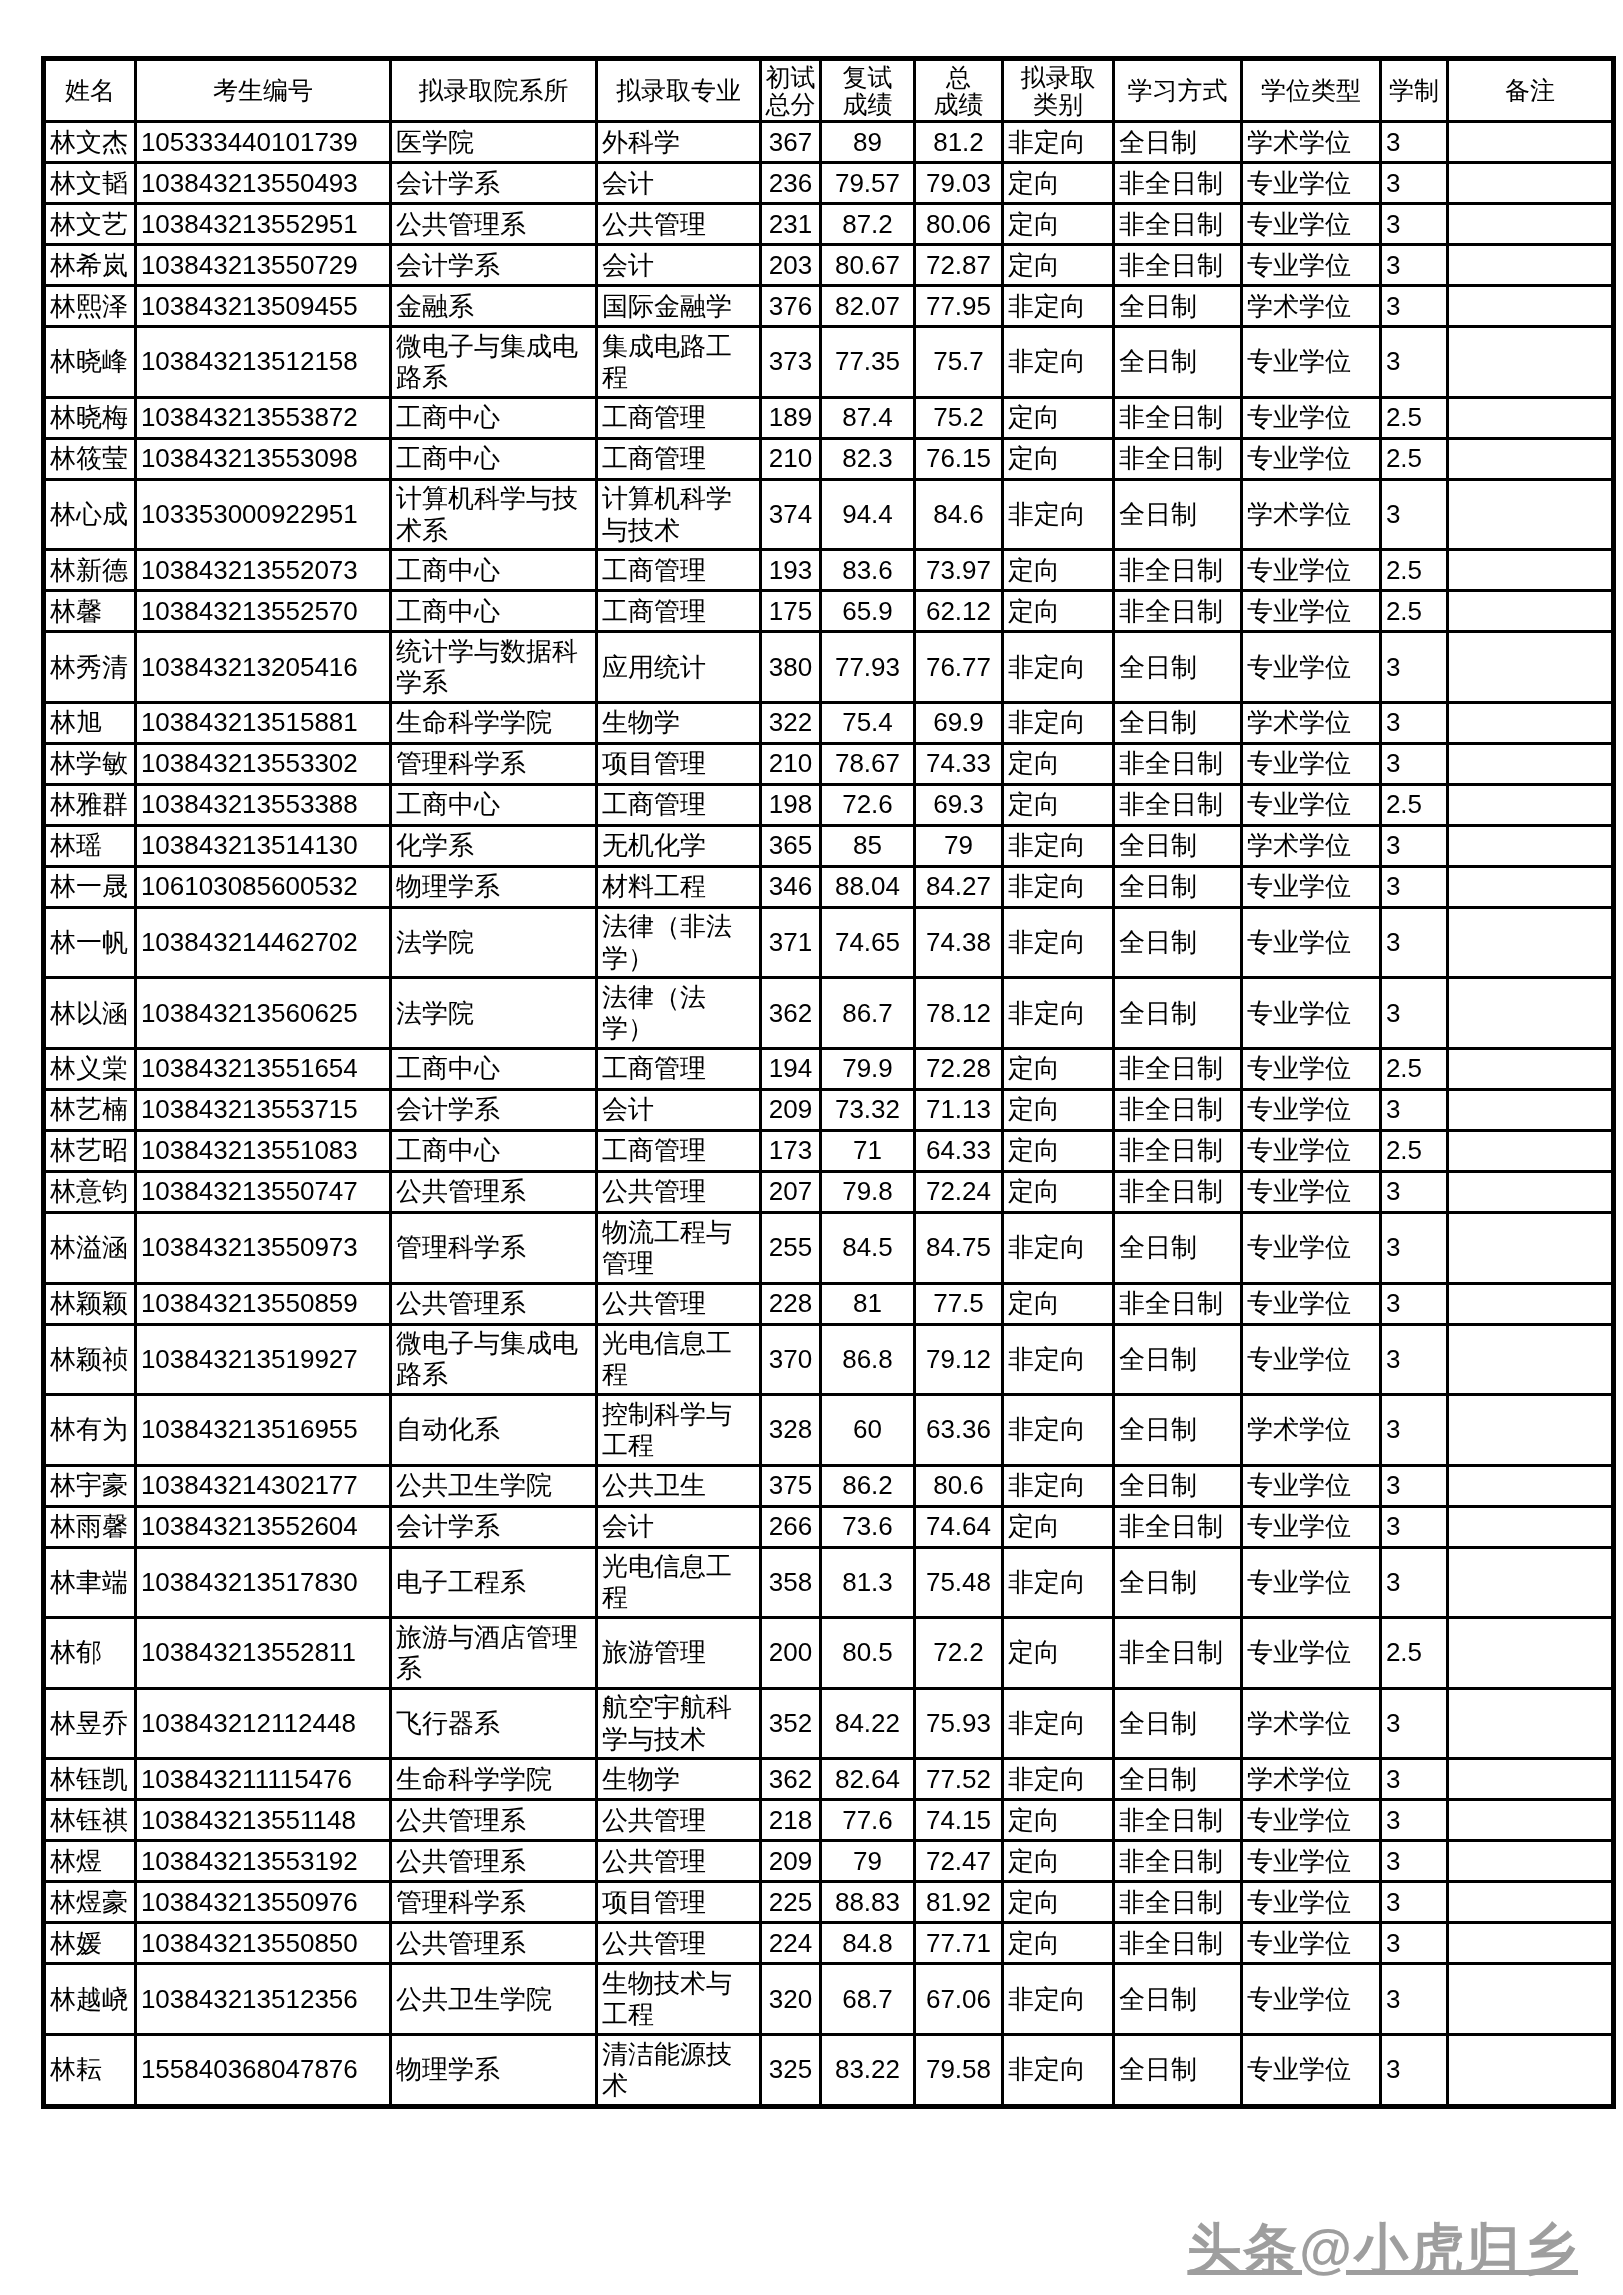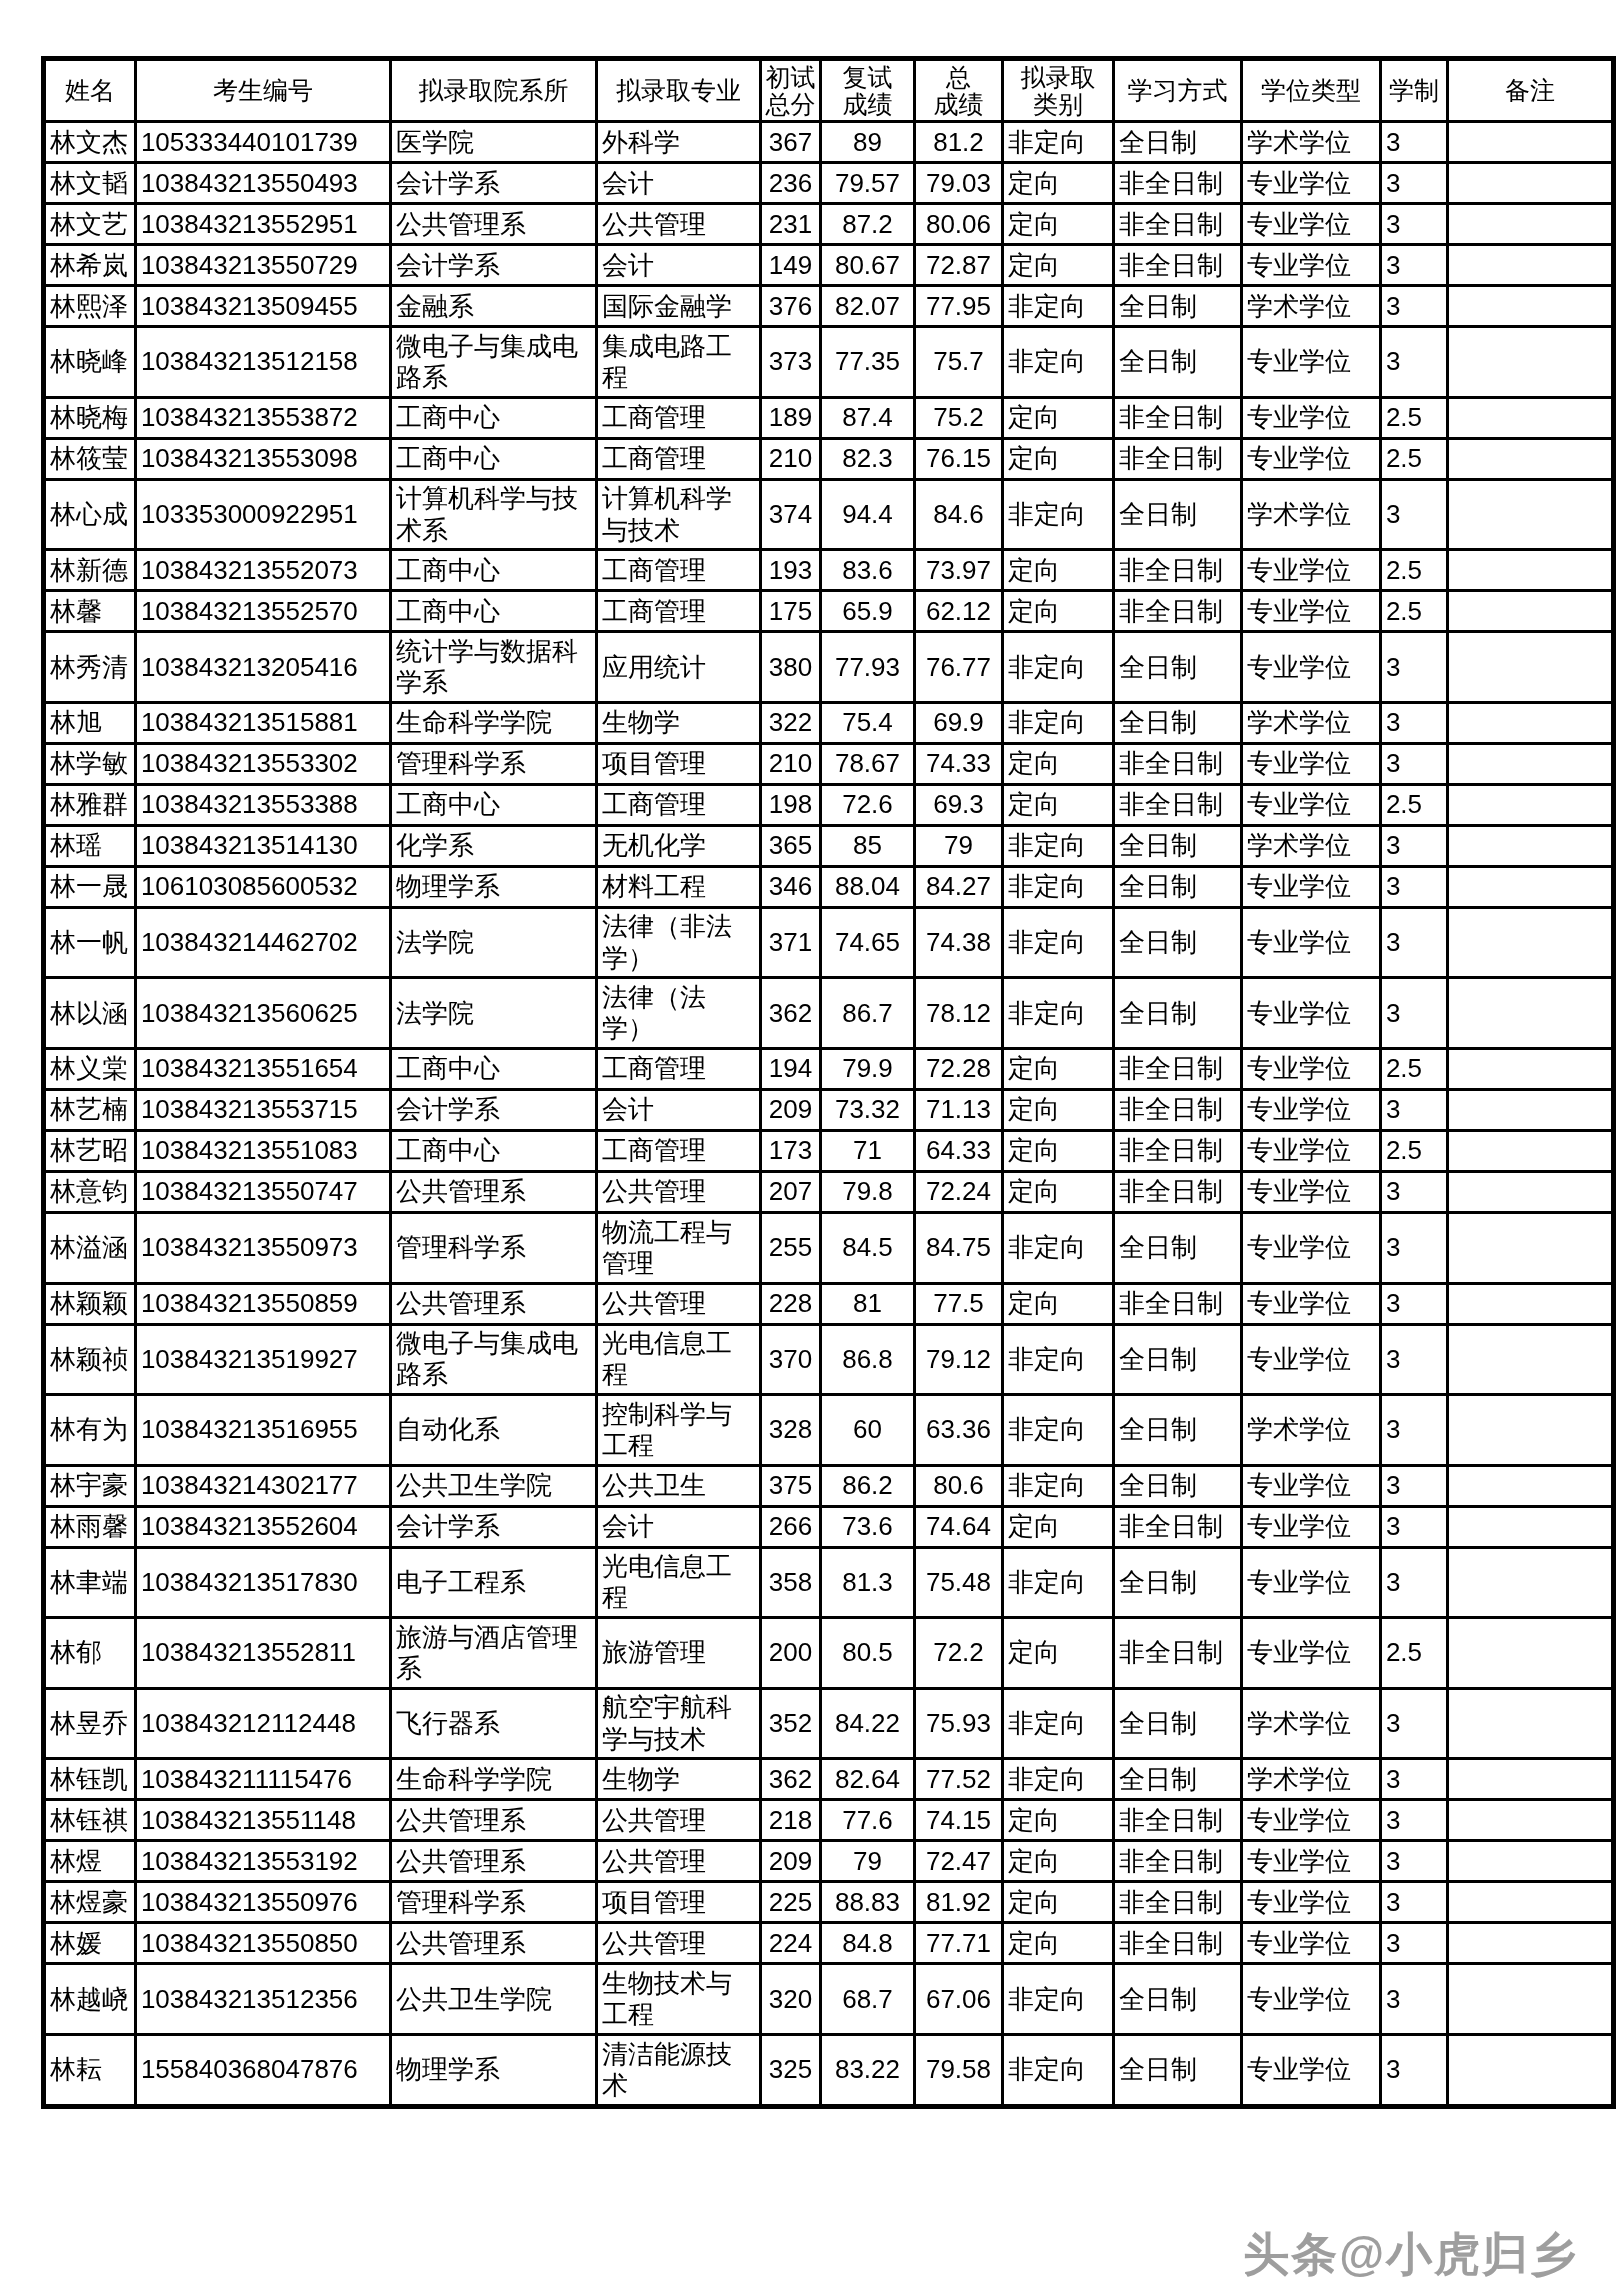--- a/index.html
+++ b/index.html
@@ -50,24 +50,25 @@
     line-height:1.2;
     padding:2.6px 3.9px;
     word-break:break-all;
   }
   td.txt{text-align:left;}
   td.num{text-align:center;padding:2.6px 1.3px;}
   .watermark{
     position:absolute;
     right:45px;
     bottom:9.2px;
-    font-size:46px;
+    font-size:54px;
     font-weight:700;
     letter-spacing:2px;
     color:#9e9e9e;
+    text-decoration:underline;
   }
 </style>
 </head>
 <body>
 
 <table class="admission-table">
   <colgroup>
     <col class="c1">
       <col class="c2">
       <col class="c3">
@@ -142,21 +143,21 @@
         <td class="c9 txt">非全日制</td>
         <td class="c10 txt">专业学位</td>
         <td class="c11 txt">3</td>
         <td class="c12 txt"></td>
       </tr>
       <tr class="data">
         <td class="c1 txt">林希岚</td>
         <td class="c2 txt">103843213550729</td>
         <td class="c3 txt">会计学系</td>
         <td class="c4 txt">会计</td>
-        <td class="c5 num">149</td>
+        <td class="c5 num">203</td>
         <td class="c6 num">80.67</td>
         <td class="c7 num">72.87</td>
         <td class="c8 txt">定向</td>
         <td class="c9 txt">非全日制</td>
         <td class="c10 txt">专业学位</td>
         <td class="c11 txt">3</td>
         <td class="c12 txt"></td>
       </tr>
       <tr class="data">
         <td class="c1 txt">林熙泽</td>

